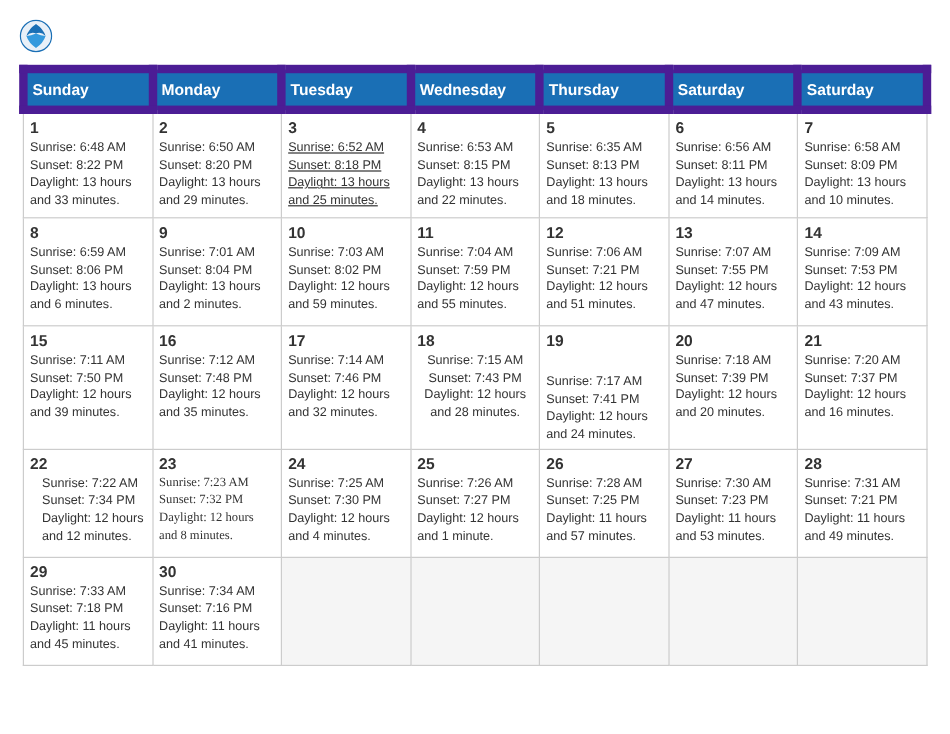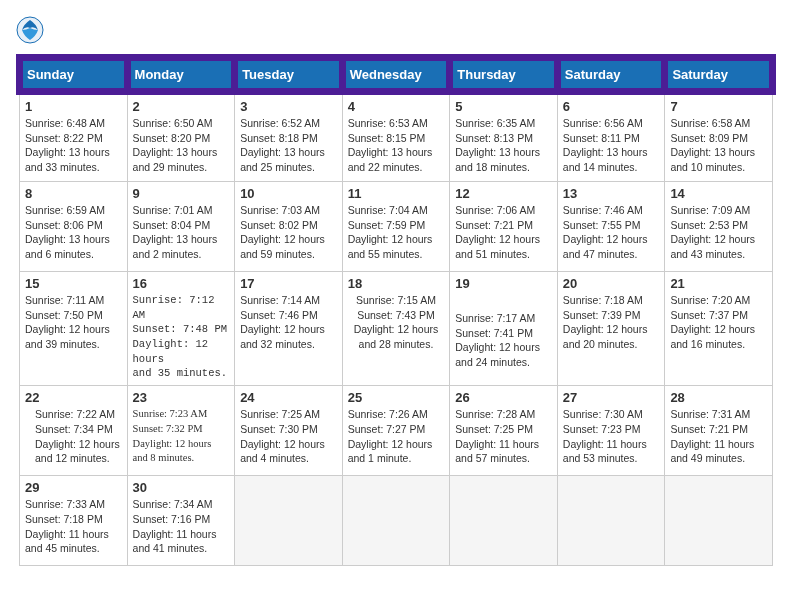--- a/index.html
+++ b/index.html
@@ -134,21 +134,21 @@
         </td>
         <td>
           <span class="day-num">2</span>
           <div class="cell-info" style="white-space: pre-line;">Sunrise: 6:50 AM
 Sunset: 8:20 PM
 Daylight: 13 hours
 and 29 minutes.</div>
         </td>
         <td>
           <span class="day-num">3</span>
-          <div class="cell-info" style="white-space: pre-line;">Sunrise: 6:52 AM
+          <div class="cell-info" style="white-space: pre-line; text-decoration: underline;">Sunrise: 6:52 AM
 Sunset: 8:18 PM
 Daylight: 13 hours
 and 25 minutes.</div>
         </td>
         <td>
           <span class="day-num">4</span>
           <div class="cell-info" style="white-space: pre-line;">Sunrise: 6:53 AM
 Sunset: 8:15 PM
 Daylight: 13 hours
 and 22 minutes.</div>
@@ -206,44 +206,44 @@
         </td>
         <td>
           <span class="day-num">12</span>
           <div class="cell-info" style="white-space: pre-line;">Sunrise: 7:06 AM
 Sunset: 7:21 PM
 Daylight: 12 hours
 and 51 minutes.</div>
         </td>
         <td>
           <span class="day-num">13</span>
-          <div class="cell-info" style="white-space: pre-line;">Sunrise: 7:46 AM
+          <div class="cell-info" style="white-space: pre-line;">Sunrise: 7:07 AM
 Sunset: 7:55 PM
 Daylight: 12 hours
 and 47 minutes.</div>
         </td>
         <td>
           <span class="day-num">14</span>
           <div class="cell-info" style="white-space: pre-line;">Sunrise: 7:09 AM
-Sunset: 2:53 PM
+Sunset: 7:53 PM
 Daylight: 12 hours
 and 43 minutes.</div>
         </td>
       </tr>
       <tr>
         <td>
           <span class="day-num">15</span>
           <div class="cell-info" style="white-space: pre-line;">Sunrise: 7:11 AM
 Sunset: 7:50 PM
 Daylight: 12 hours
 and 39 minutes.</div>
         </td>
         <td>
           <span class="day-num">16</span>
-          <div class="cell-info" style="white-space: pre-line; font-family: Liberation Mono, monospace;">Sunrise: 7:12 AM
+          <div class="cell-info" style="white-space: pre-line;">Sunrise: 7:12 AM
 Sunset: 7:48 PM
 Daylight: 12 hours
 and 35 minutes.</div>
         </td>
         <td>
           <span class="day-num">17</span>
           <div class="cell-info" style="white-space: pre-line;">Sunrise: 7:14 AM
 Sunset: 7:46 PM
 Daylight: 12 hours
 and 32 minutes.</div>

